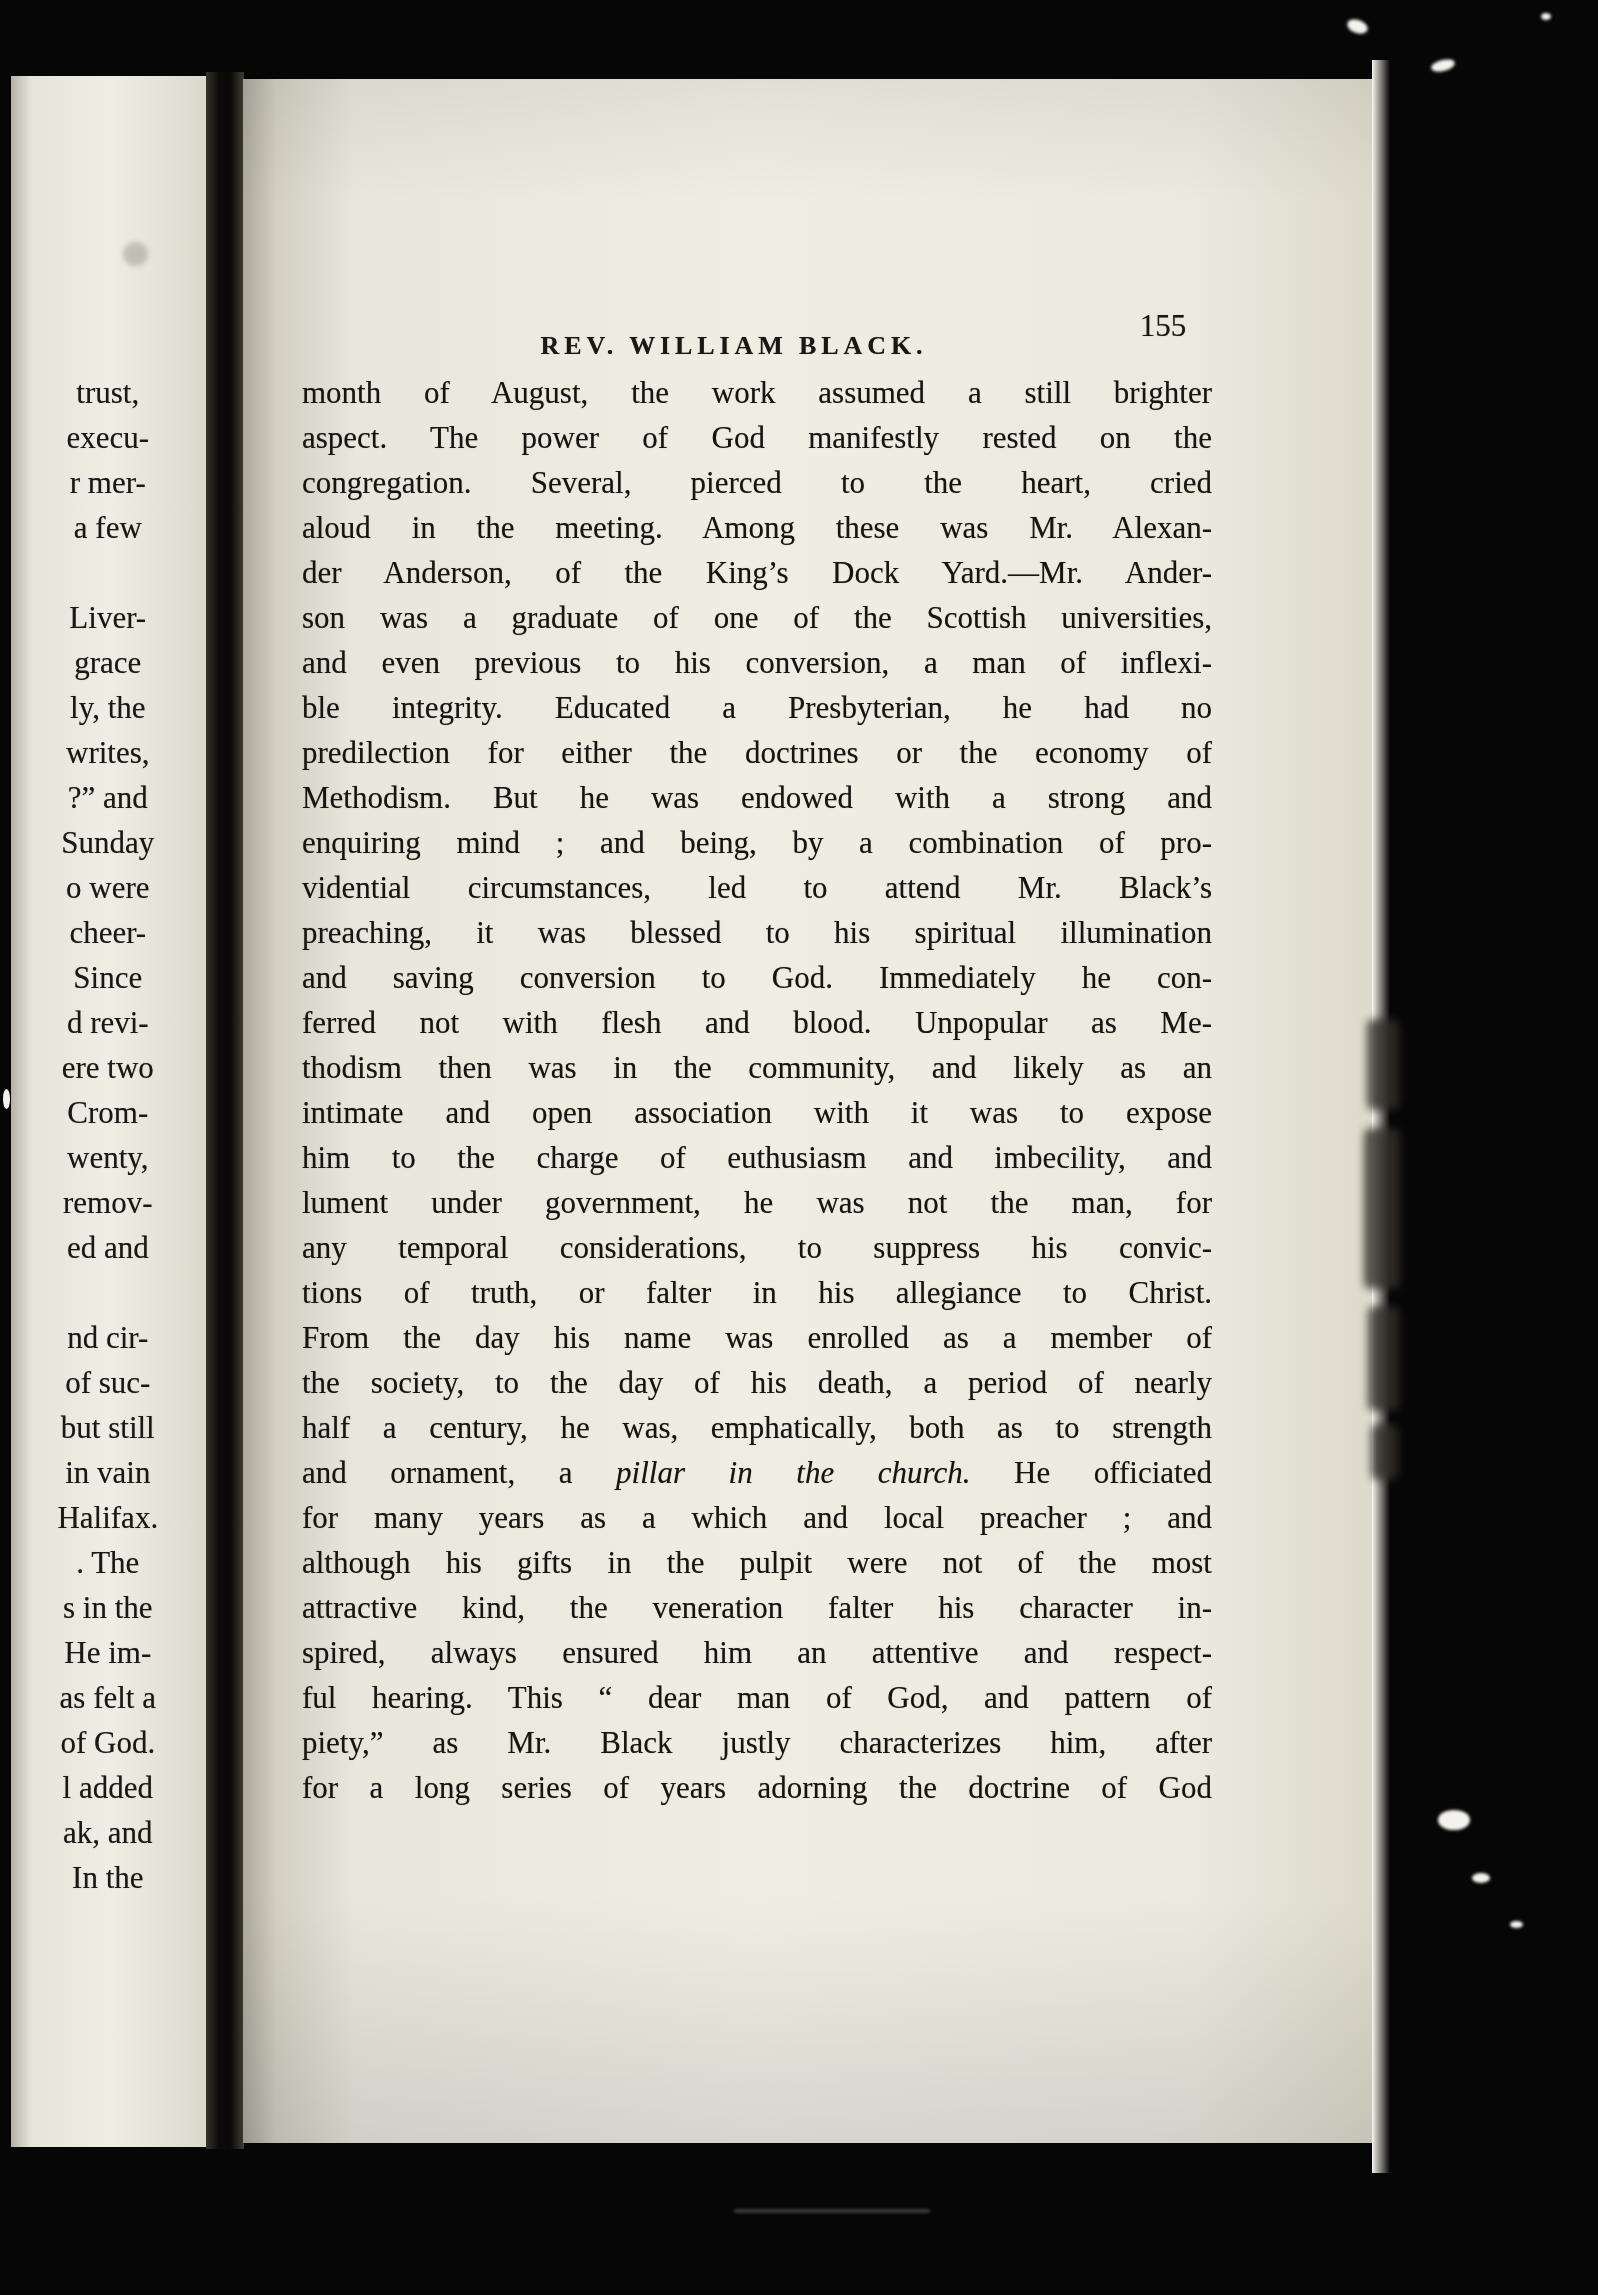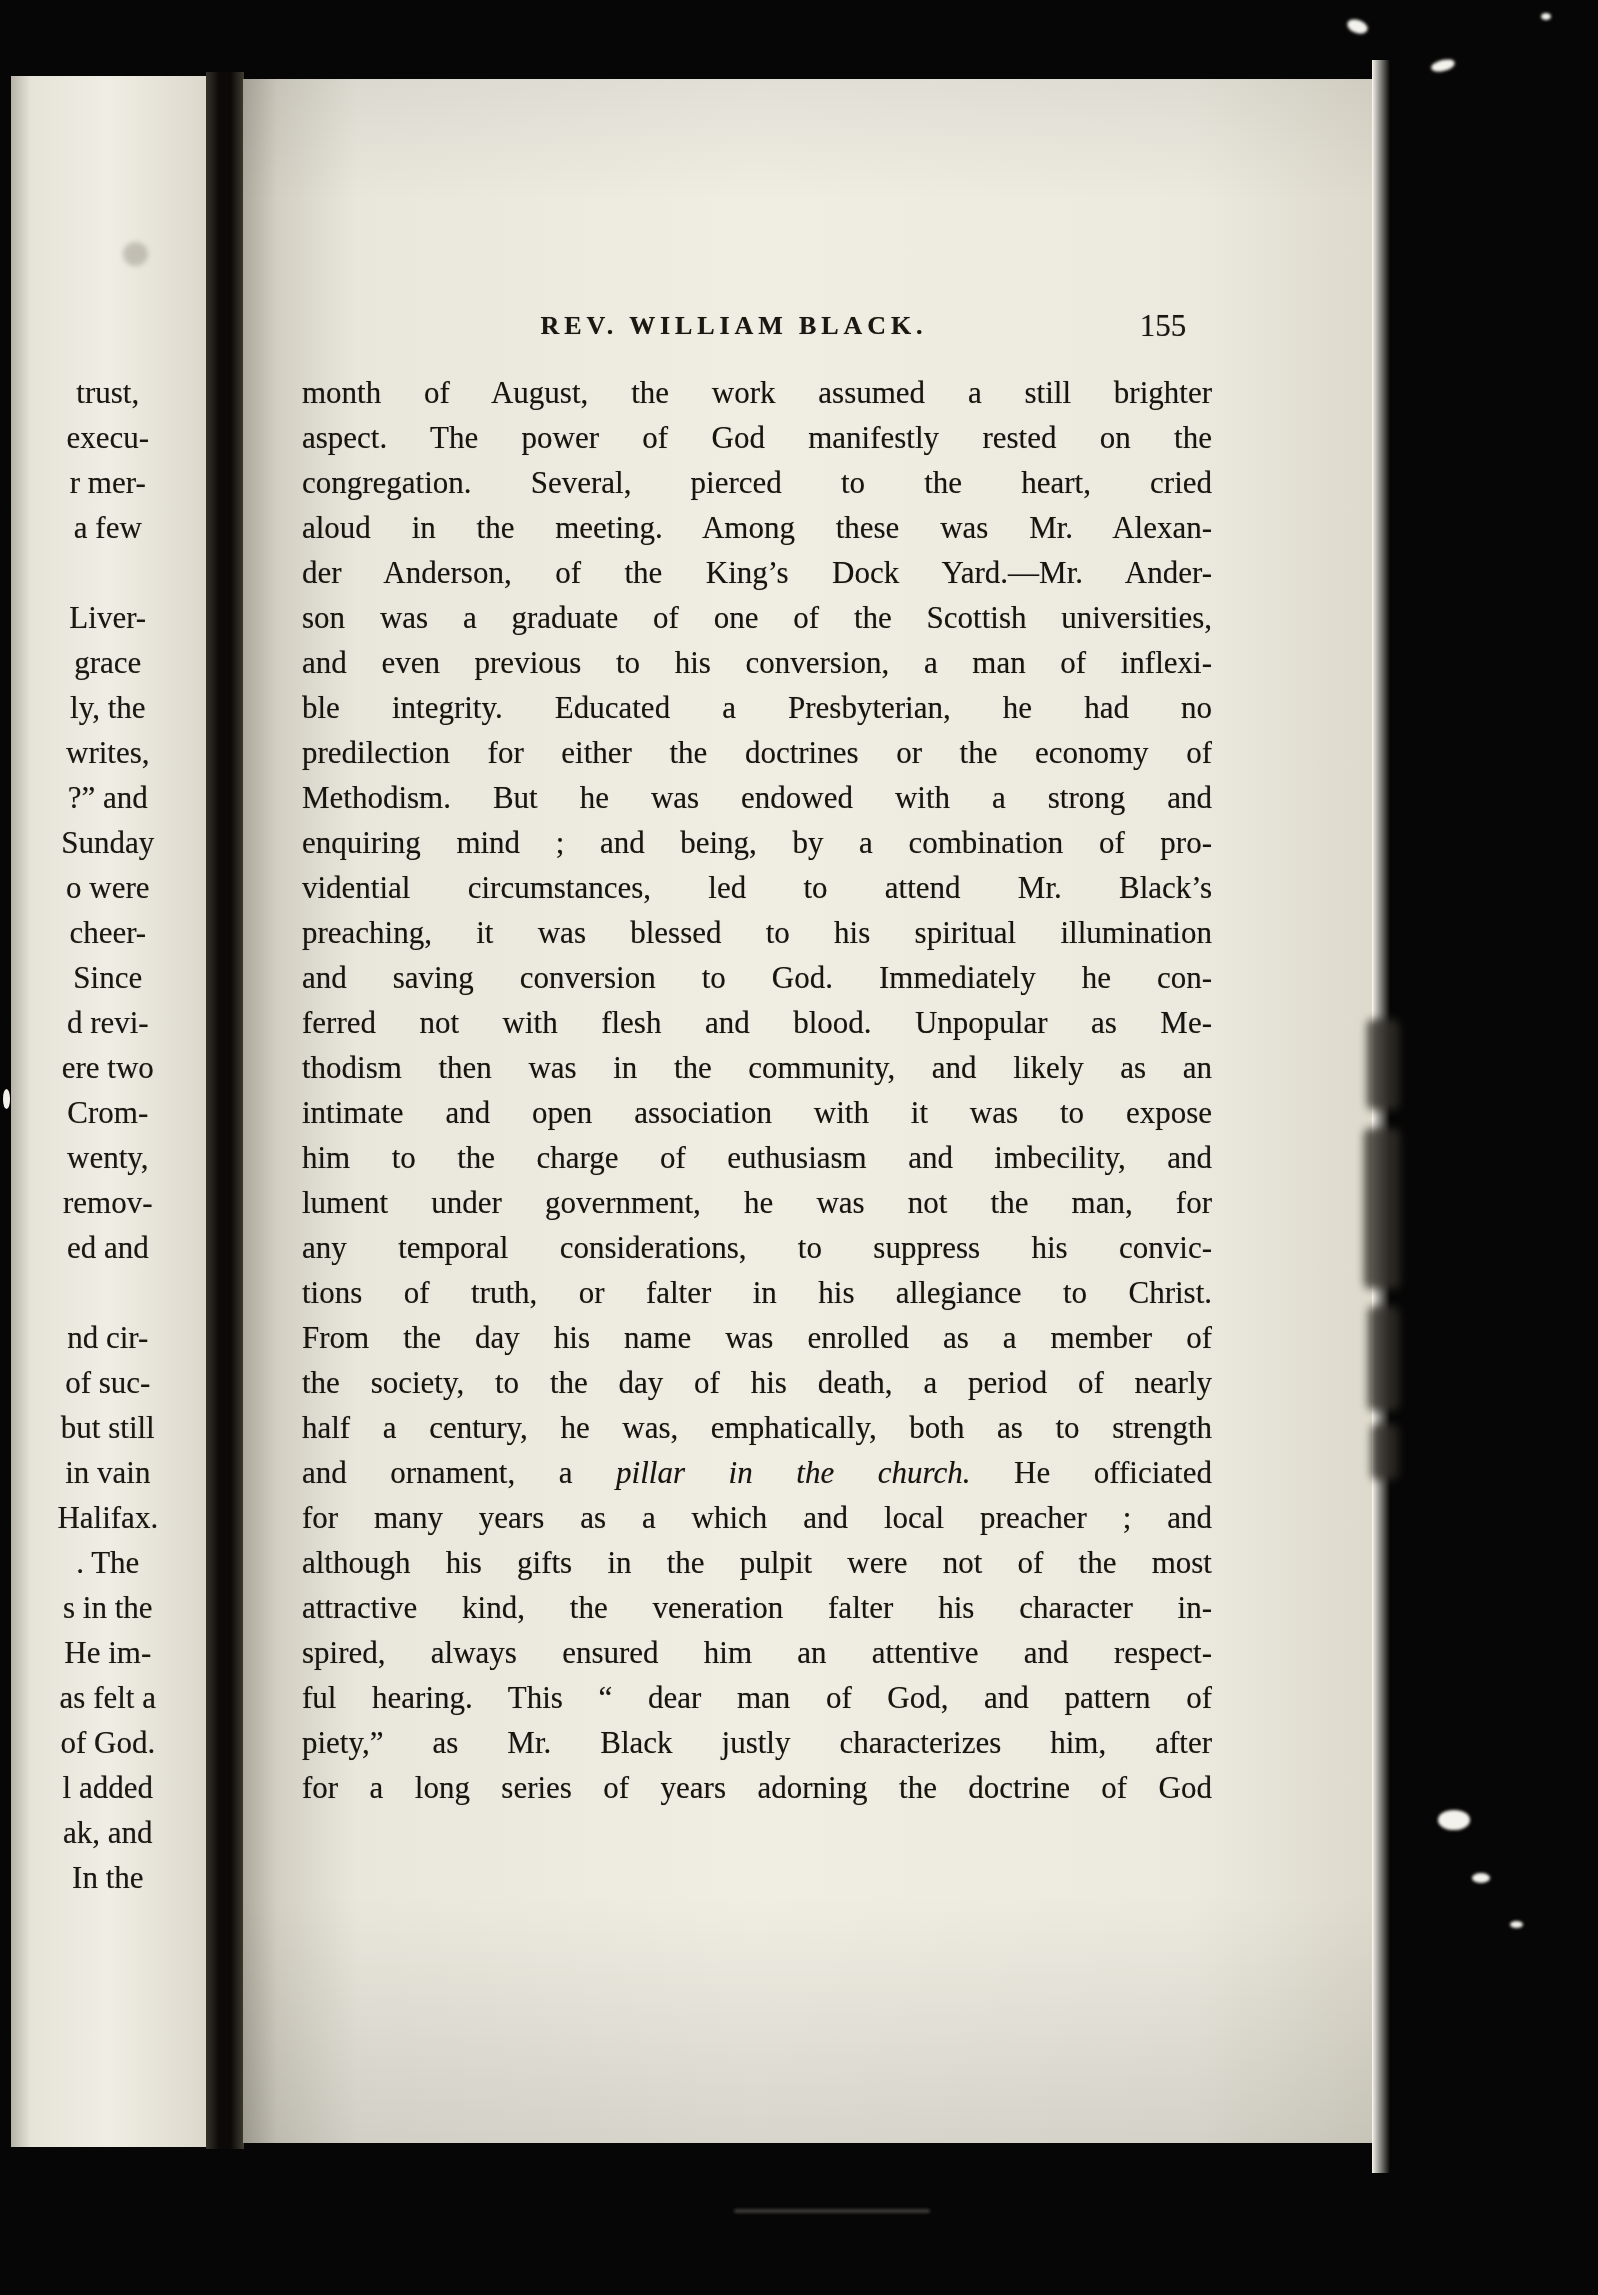--- a/index.html
+++ b/index.html
@@ -55,20 +55,21 @@
     color: #1b1712;
   }
   .running-title {
     position: absolute;
     left: 0; right: 0;
     text-align: center;
     font-size: 26px;
     font-weight: 700;
     letter-spacing: 4.9px;
     text-shadow: 0 0 0.7px rgba(20,15,10,0.5);
+    margin-top: 20px;
   }
   .page-number {
     position: absolute;
     right: 2.8px; top: -2.8px;
     font-size: 31px;
     font-weight: 400;
     text-shadow: 0 0 0.7px rgba(20,15,10,0.5);
   }
   .page-body {
     position: absolute;

